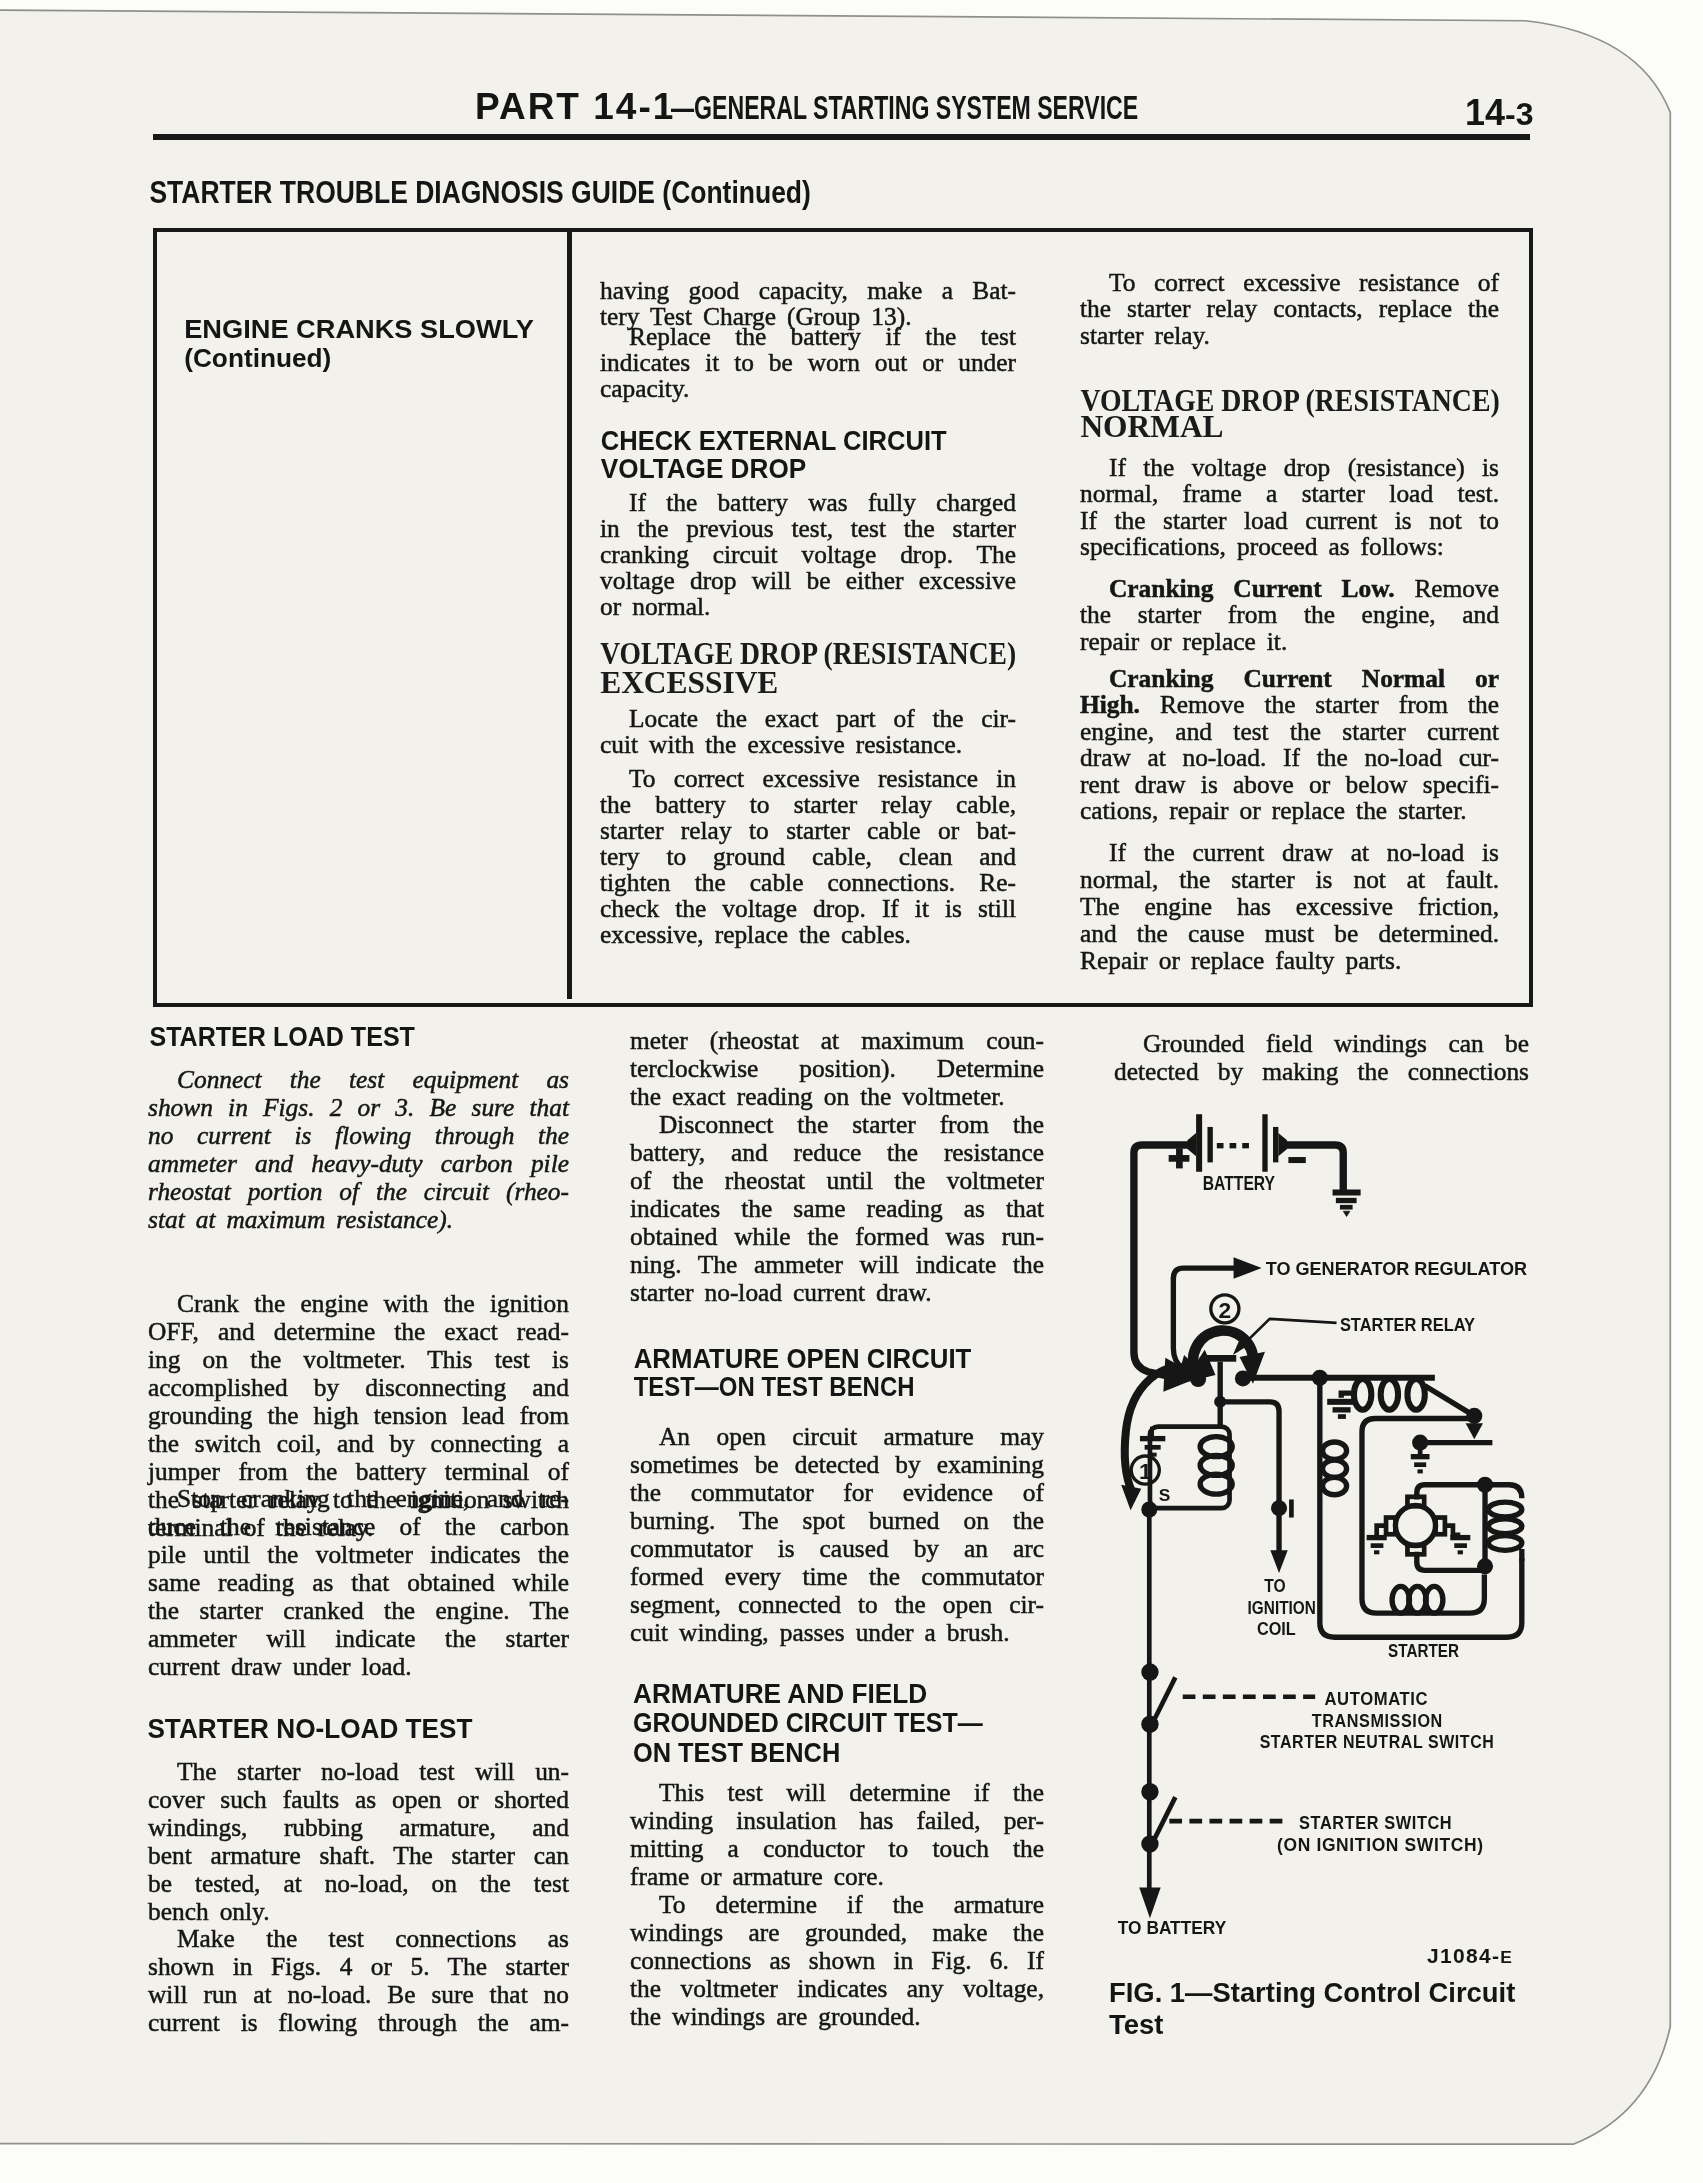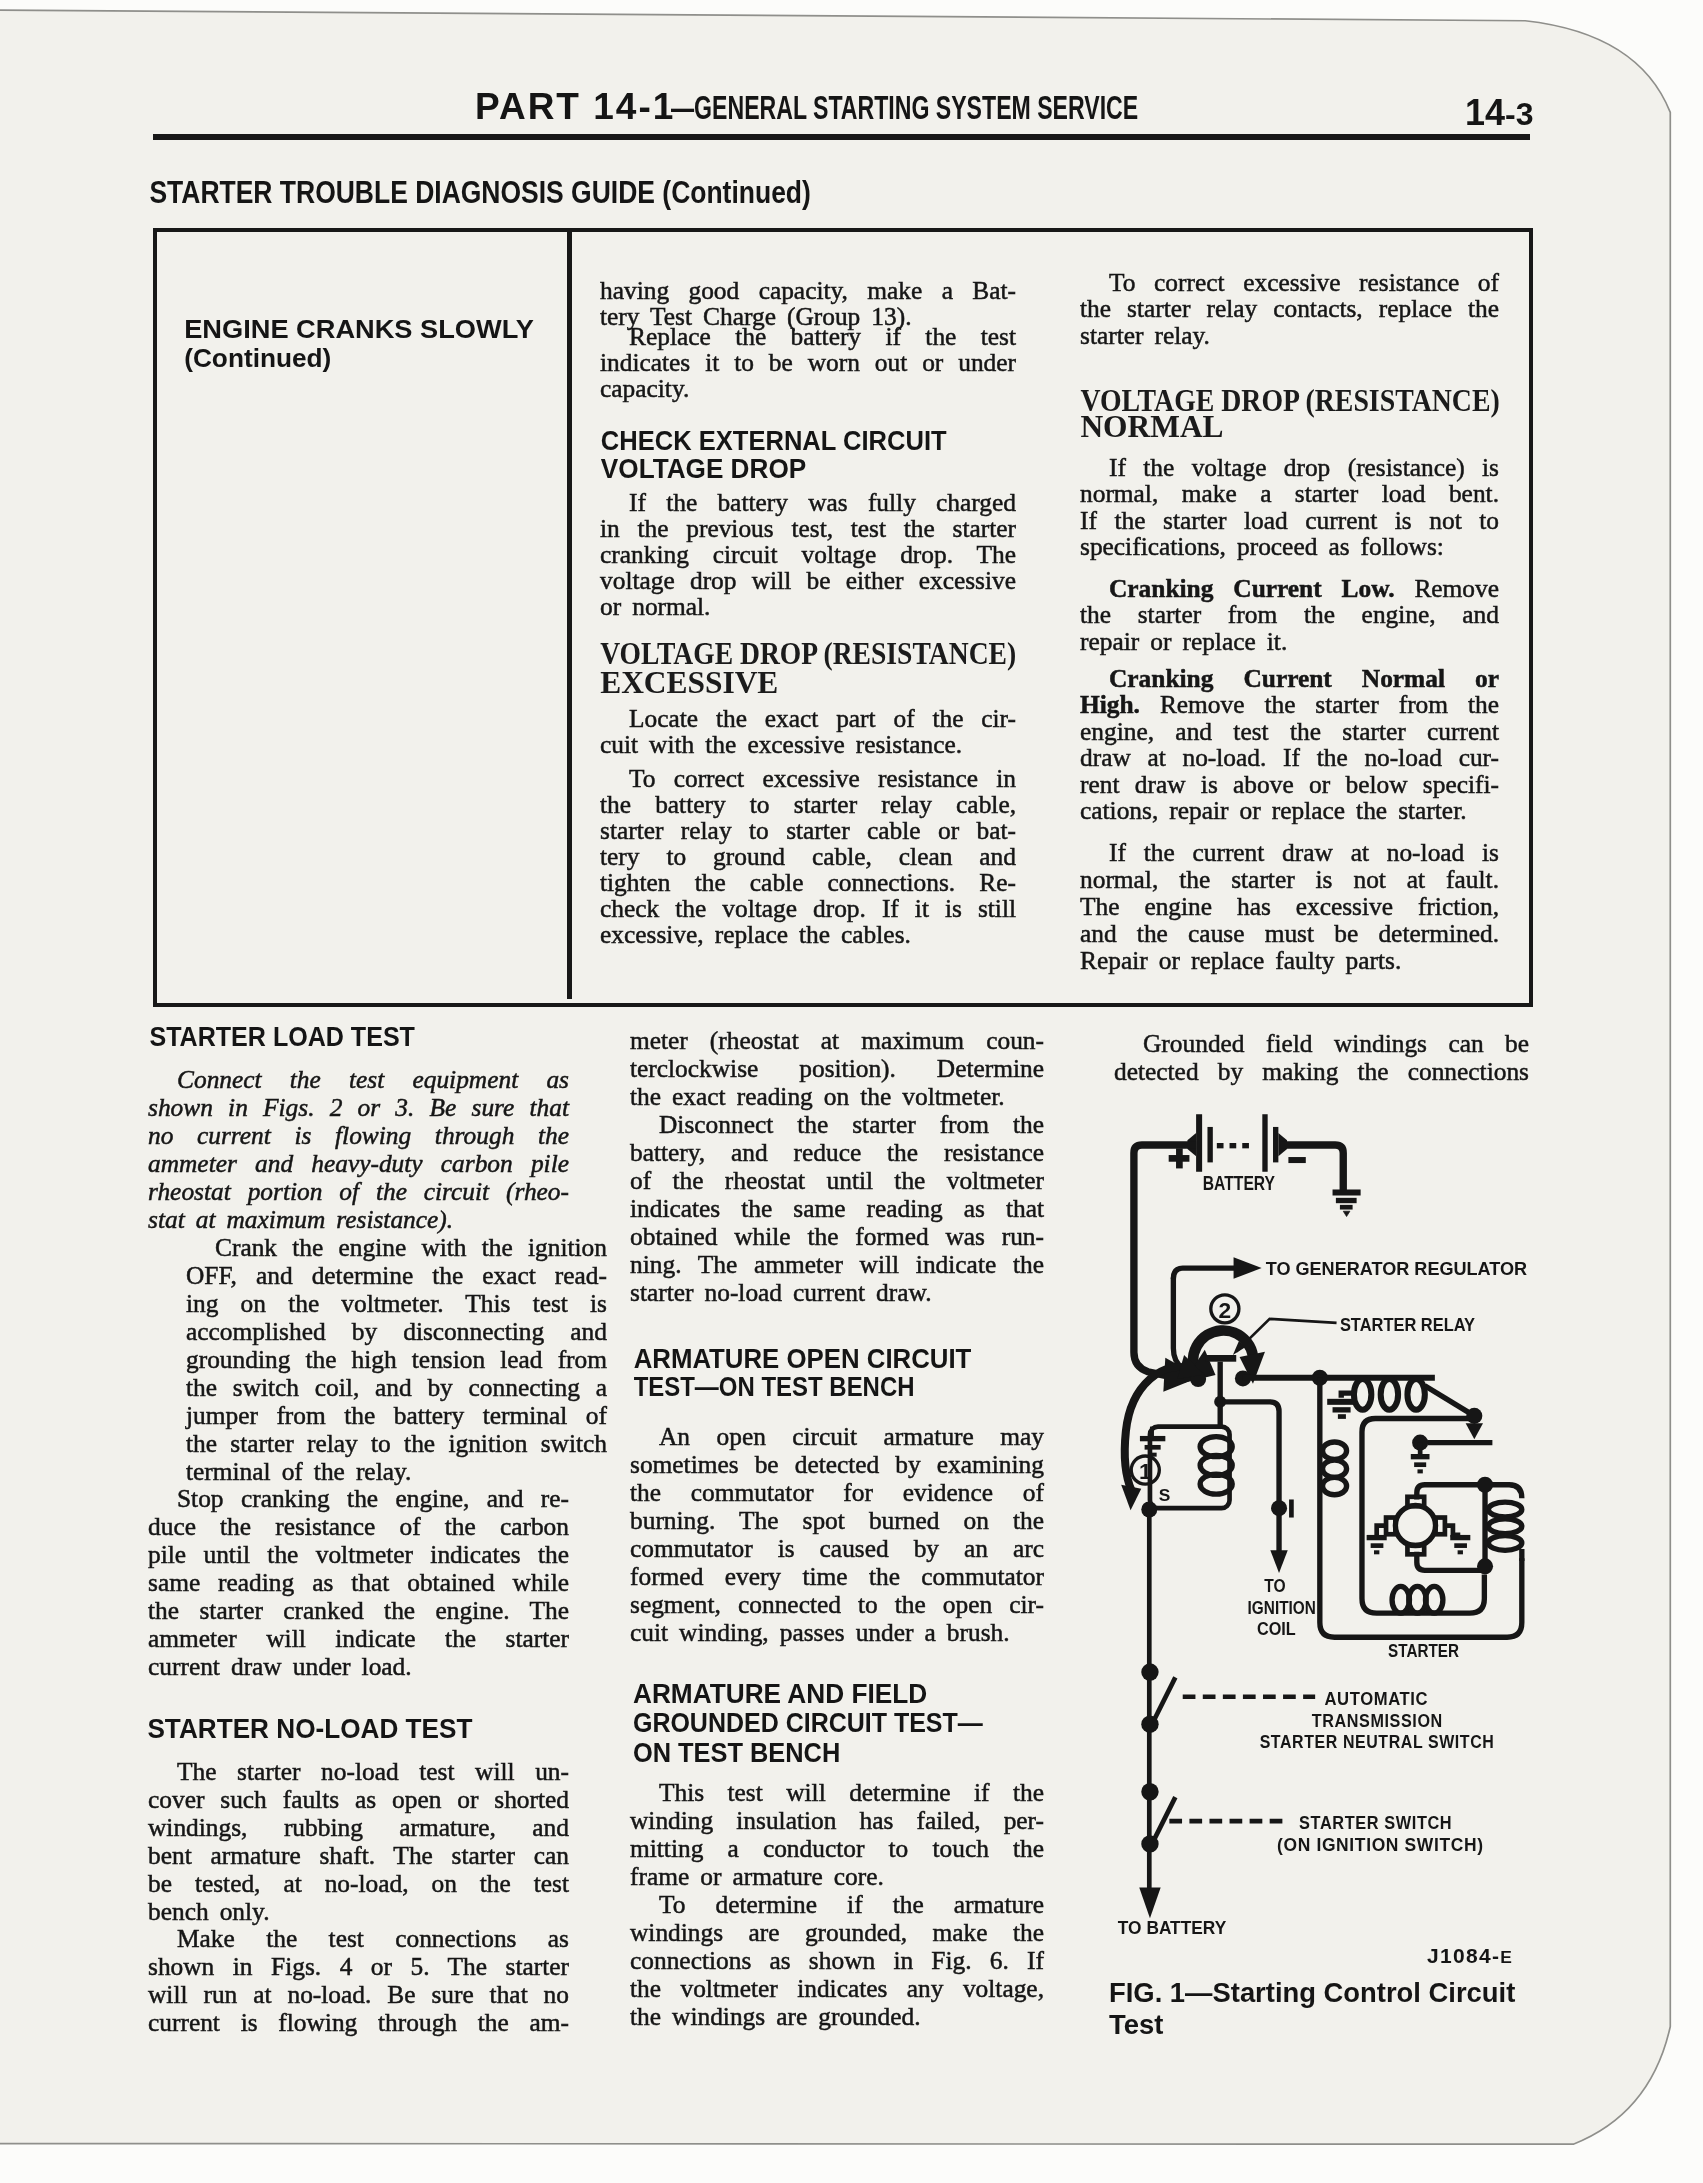--- a/index.html
+++ b/index.html
@@ -64,21 +64,21 @@
 </div>
 
 <div class="abs serif" style="left:1080px;top:269px;width:419px;line-height:26.4px;">
 <div class="jl ind">To correct excessive resistance of</div>
 <div class="jl">the starter relay contacts, replace the</div>
 <div class="ll">starter relay.</div>
 </div>
 
 <div class="abs serif" style="left:1080px;top:454px;width:419px;line-height:26.4px;">
 <div class="jl ind">If the voltage drop (resistance) is</div>
-<div class="jl">normal, make a starter load bent.</div>
+<div class="jl">normal, frame a starter load test.</div>
 <div class="jl">If the starter load current is not to</div>
 <div class="ll">specifications, proceed as follows:</div>
 </div>
 
 <div class="abs serif" style="left:1080px;top:575px;width:419px;line-height:26.4px;">
 <div class="jl ind"><b>Cranking Current Low.</b> Remove</div>
 <div class="jl">the starter from the engine, and</div>
 <div class="ll">repair or replace it.</div>
 </div>
 
@@ -101,21 +101,21 @@
 
 <div class="abs serif" style="left:148px;top:1065px;width:421px;line-height:28px;font-style:italic;">
 <div class="jl ind">Connect the test equipment as</div>
 <div class="jl">shown in Figs. 2 or 3. Be sure that</div>
 <div class="jl">no current is flowing through the</div>
 <div class="jl">ammeter and heavy-duty carbon pile</div>
 <div class="jl">rheostat portion of the circuit (rheo-</div>
 <div class="ll">stat at maximum resistance).</div>
 </div>
 
-<div class="abs serif" style="left:148px;top:1233px;width:421px;line-height:28px;margin-left:38px;">
+<div class="abs serif" style="left:148px;top:1289px;width:421px;line-height:28px;">
 <div class="jl ind">Crank the engine with the ignition</div>
 <div class="jl">OFF, and determine the exact read-</div>
 <div class="jl">ing on the voltmeter. This test is</div>
 <div class="jl">accomplished by disconnecting and</div>
 <div class="jl">grounding the high tension lead from</div>
 <div class="jl">the switch coil, and by connecting a</div>
 <div class="jl">jumper from the battery terminal of</div>
 <div class="jl">the starter relay to the ignition switch</div>
 <div class="ll">terminal of the relay.</div>
 </div>

